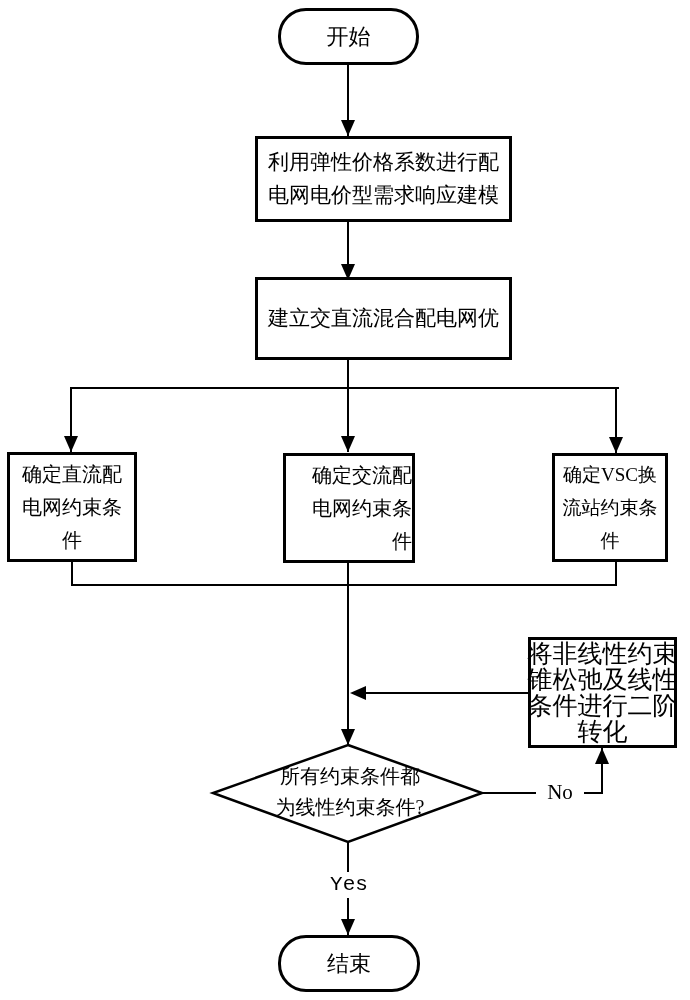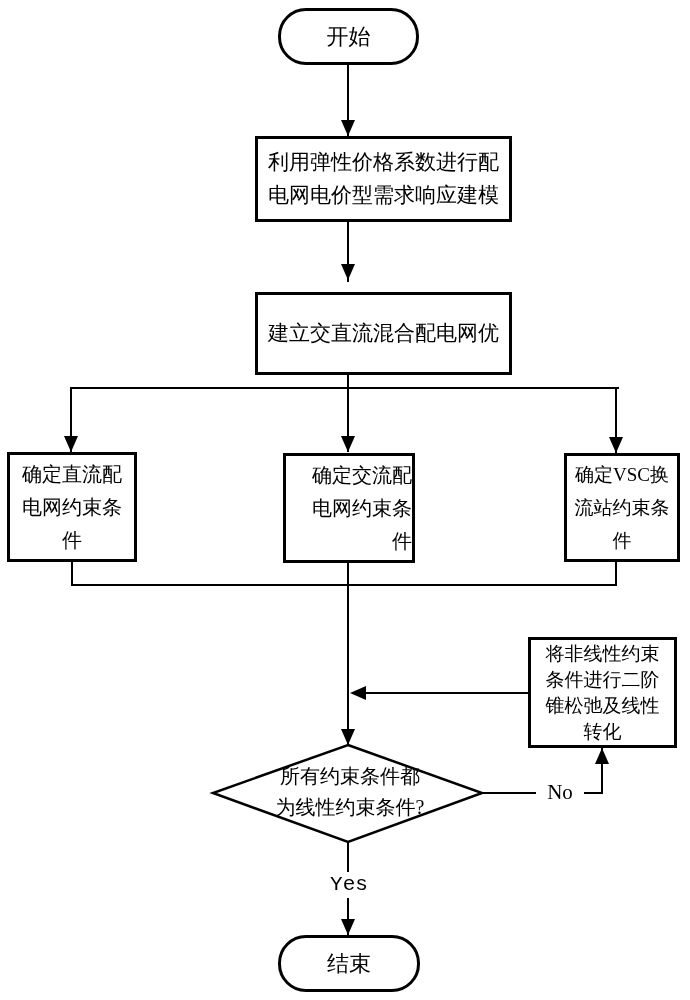--- a/index.html
+++ b/index.html
@@ -30,21 +30,21 @@
     display: flex;
     flex-direction: column;
     align-items: center;
     justify-content: center;
     text-align: center;
   }
   .terminal { border-radius: 28px; font-size: 22px; text-align: right; }
   .bl { white-space: nowrap; }
   .proc-lg { font-size: 21px; line-height: 33px; margin-left: 35px; }
   .proc-md { font-size: 20px; line-height: 33px; }
-  .proc-sm { font-size: 19px; line-height: 26px; text-align: right; }
+  .proc-sm { font-size: 25px; line-height: 26px; text-align: right; }
   .diamond-svg { position: absolute; left: 205px; top: 740px; }
   .decision-text {
     position: absolute; left: 225px; top: 761px; width: 250px;
     text-align: center; font-size: 20px; line-height: 31px; z-index: 3;
   }
   .edge-label {
     position: absolute; background: #ffffff; font-size: 21px;
     text-align: center; z-index: 4; line-height: 26px;
   }
 </style>
@@ -81,46 +81,46 @@
 
   <div class="node terminal" style="left:278px; top:8px; width:141px; height:57px;">
     <div class="bl">开始</div>
   </div>
 
   <div class="node proc-lg" style="left:220px; top:136px; width:257px; height:86px;">
     <div class="bl">利用弹性价格系数进行配</div>
     <div class="bl">电网电价型需求响应建模</div>
   </div>
 
-  <div class="node proc-lg" style="left:220px; top:292px; width:257px; height:83px;">
+  <div class="node proc-lg" style="left:220px; top:277px; width:257px; height:83px;">
     <div class="bl">建立交直流混合配电网优</div>
   </div>
 
   <div class="node proc-md" style="left:7px; top:452px; width:130px; height:110px;">
     <div class="bl">确定直流配</div>
     <div class="bl">电网约束条</div>
     <div class="bl">件</div>
   </div>
 
   <div class="node proc-md" style="left:283px; top:453px; width:132px; height:110px;align-items:flex-end;">
     <div class="bl">确定交流配</div>
     <div class="bl">电网约束条</div>
     <div class="bl">件</div>
   </div>
 
-  <div class="node proc-md" style="left:552px; top:453px; width:116px; height:109px; font-size:19px;margin-left:12px;">
+  <div class="node proc-md" style="left:552px; top:453px; width:116px; height:109px; font-size:19px;">
     <div class="bl">确定VSC换</div>
     <div class="bl">流站约束条</div>
     <div class="bl">件</div>
   </div>
 
   <div class="node proc-sm" style="left:528px; top:637px; width:149px; height:111px;">
     <div class="bl">将非线性约束</div>
+    <div class="bl">锥松弛及线性</div>
     <div class="bl">条件进行二阶</div>
-    <div class="bl">锥松弛及线性</div>
     <div class="bl">转化</div>
   </div>
 
   <svg class="diamond-svg" width="285" height="107" viewBox="0 0 285 107">
     <polygon points="143,5 277,53 143,102 8,53" fill="#ffffff" stroke="#000000" stroke-width="2.5"></polygon>
   </svg>
   <div class="decision-text">
     <div class="bl">所有约束条件都</div>
     <div class="bl">为线性约束条件?</div>
   </div>

